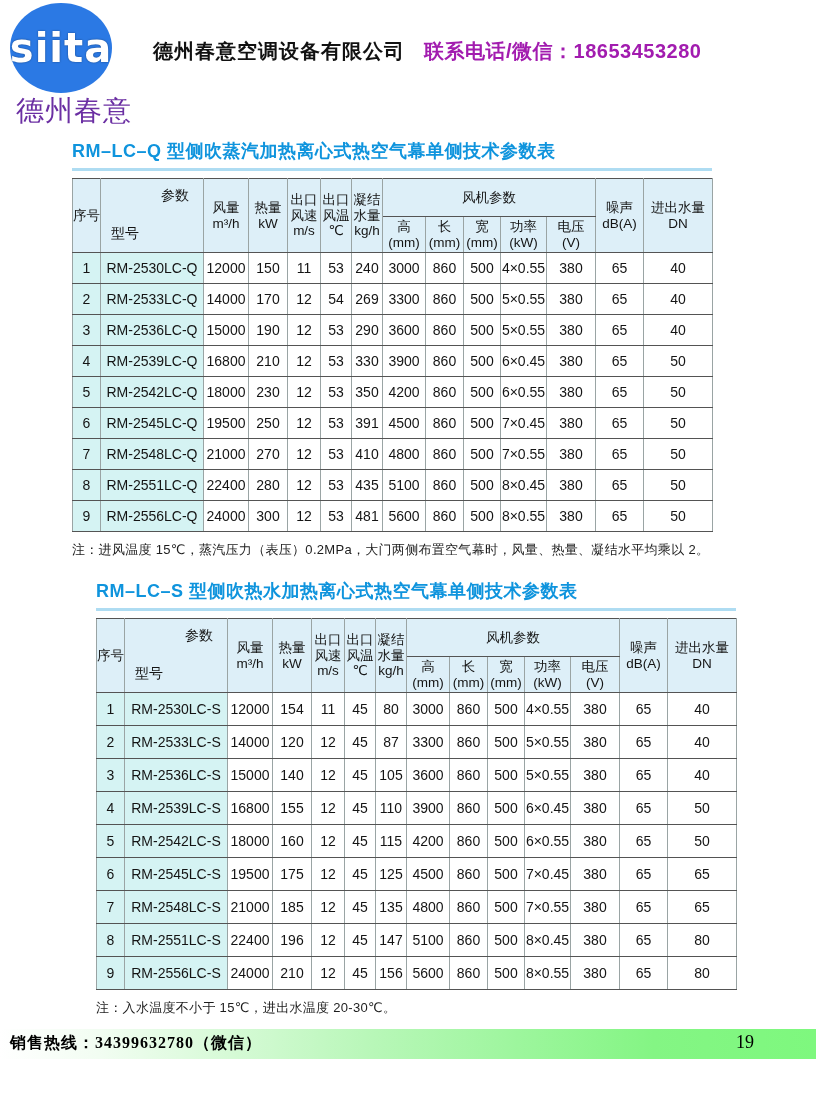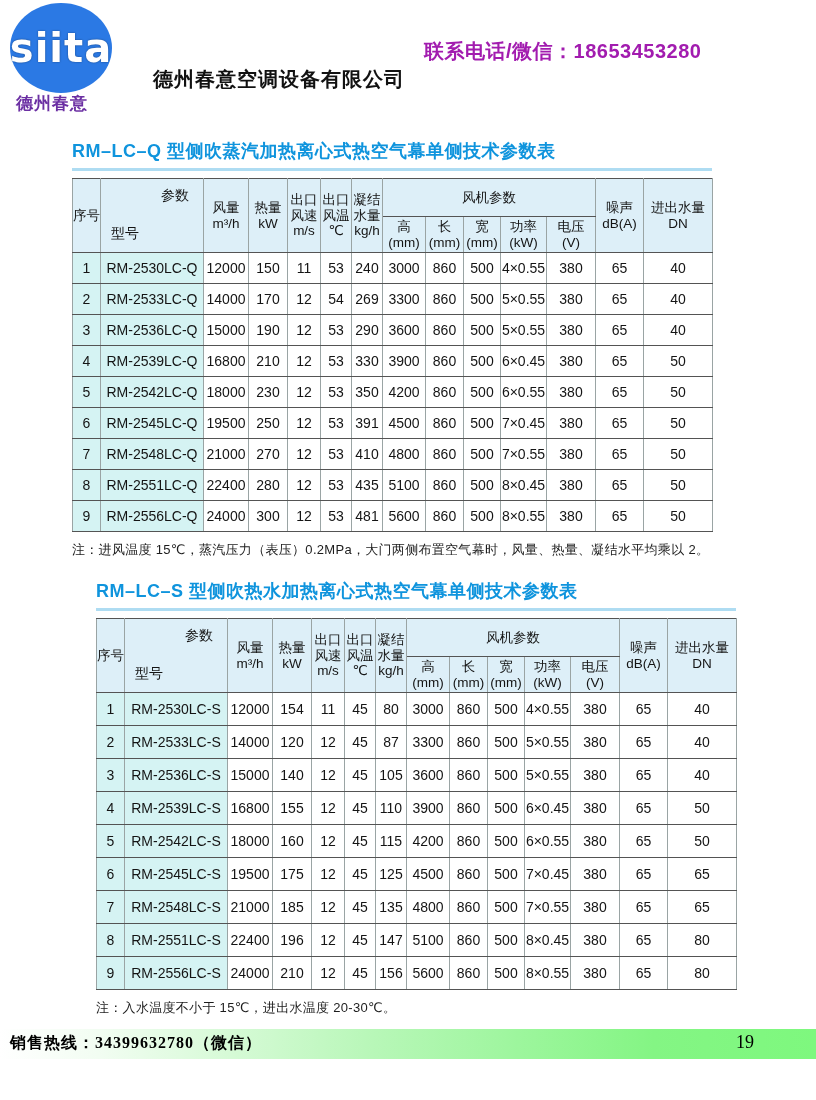--- a/index.html
+++ b/index.html
@@ -11,23 +11,23 @@
   
   .logo-ellipse{
     position:absolute;left:10px;top:3px;width:102px;height:90px;border-radius:50%;
     background:#2b79e4;display:flex;align-items:center;justify-content:center;
   }
   .logo-brand{
     color:#ffffff;font-size:40px;font-weight:bold;letter-spacing:1px;
     text-shadow:0 0 2px rgba(0,0,0,.45);font-family:"DejaVu Sans",sans-serif;
   }
   .logo-cn{
-    position:absolute;left:16px;top:92px;font-size:17px;font-weight:bold;color:#6b2fa3;letter-spacing:1px;
-  }
-  .company-name{position:absolute;left:153px;top:38px;font-size:20px;font-weight:bold;color:#111;letter-spacing:1px;margin-top:28px;}
+    position:absolute;left:16px;top:92px;font-size:28px;font-weight:normal;color:#6b2fa3;letter-spacing:1px;
+  }
+  .company-name{position:absolute;left:153px;top:38px;font-size:20px;font-weight:bold;color:#111;letter-spacing:1px;}
   .contact{position:absolute;left:424px;top:38px;font-size:20px;font-weight:bold;color:#a21caf;letter-spacing:0.5px;}
   
   .sec{position:absolute;left:72px;width:640px;}
   .sec1{top:140px;}
   .sec2{top:580px;padding-left:24px;}
   .tbl-title{font-size:18px;font-weight:bold;color:#0f94dd;letter-spacing:0.5px;height:22px;line-height:22px;}
   .tbl-rule{height:3px;background:#aedcf2;margin:6px 0 7px 0;}
   
   table.param{border-collapse:collapse;table-layout:fixed;width:640px;background:#ffffff;
     border:1px solid #4f4f4f;}

